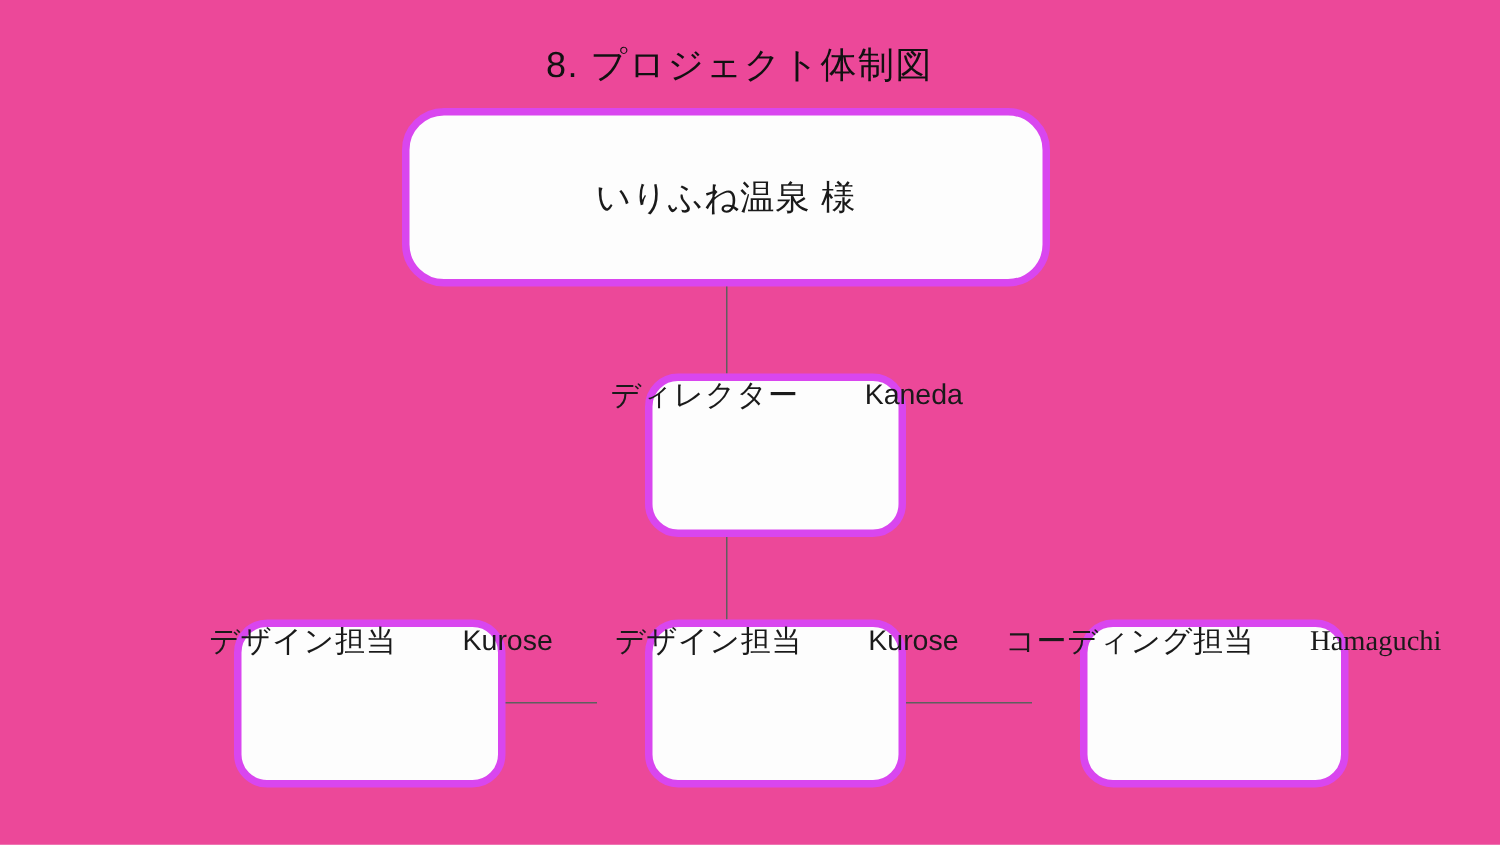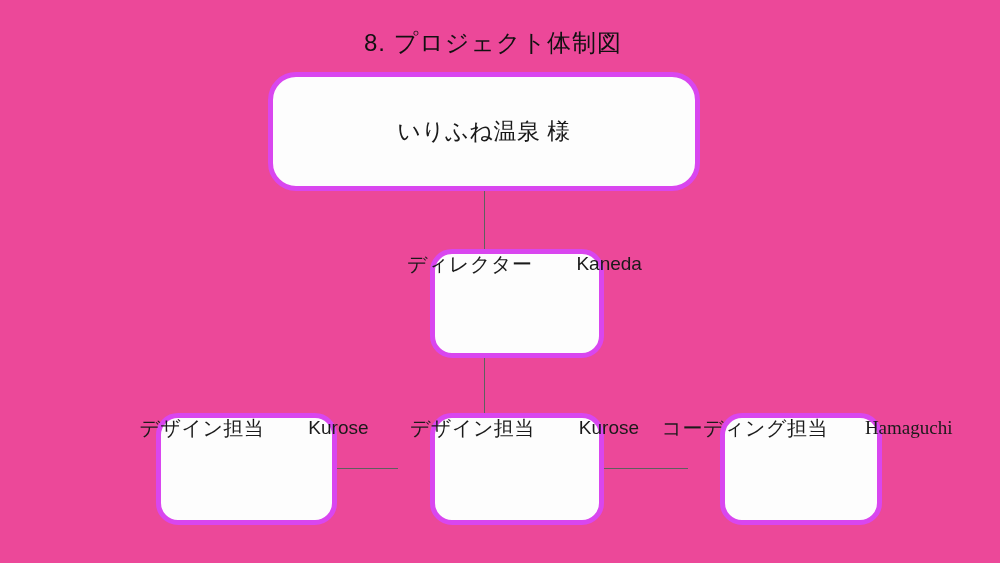--- a/index.html
+++ b/index.html
@@ -93,18 +93,18 @@
   <div class="node staff" style="left:124px; top:413px; width:181px; height:112px;">
     <div class="role">デザイン担当</div>
     <div class="person">Kurose</div>
   </div>
 
   <div class="node staff" style="left:398px; top:413px; width:174px; height:112px;">
     <div class="role">デザイン担当</div>
     <div class="person">Kurose</div>
   </div>
 
-  <div class="node staff" style="left:688px; top:413px; width:162px; height:112px;">
+  <div class="node staff" style="left:688px; top:413px; width:179px; height:112px;">
     <div class="role" style="padding-left:12px;">コーディング担当</div>
     <div class="person" style="padding-left:37px;font-family:Liberation Serif, serif;">Hamaguchi</div>
   </div>
 
 </div>
 
 </body></html>

